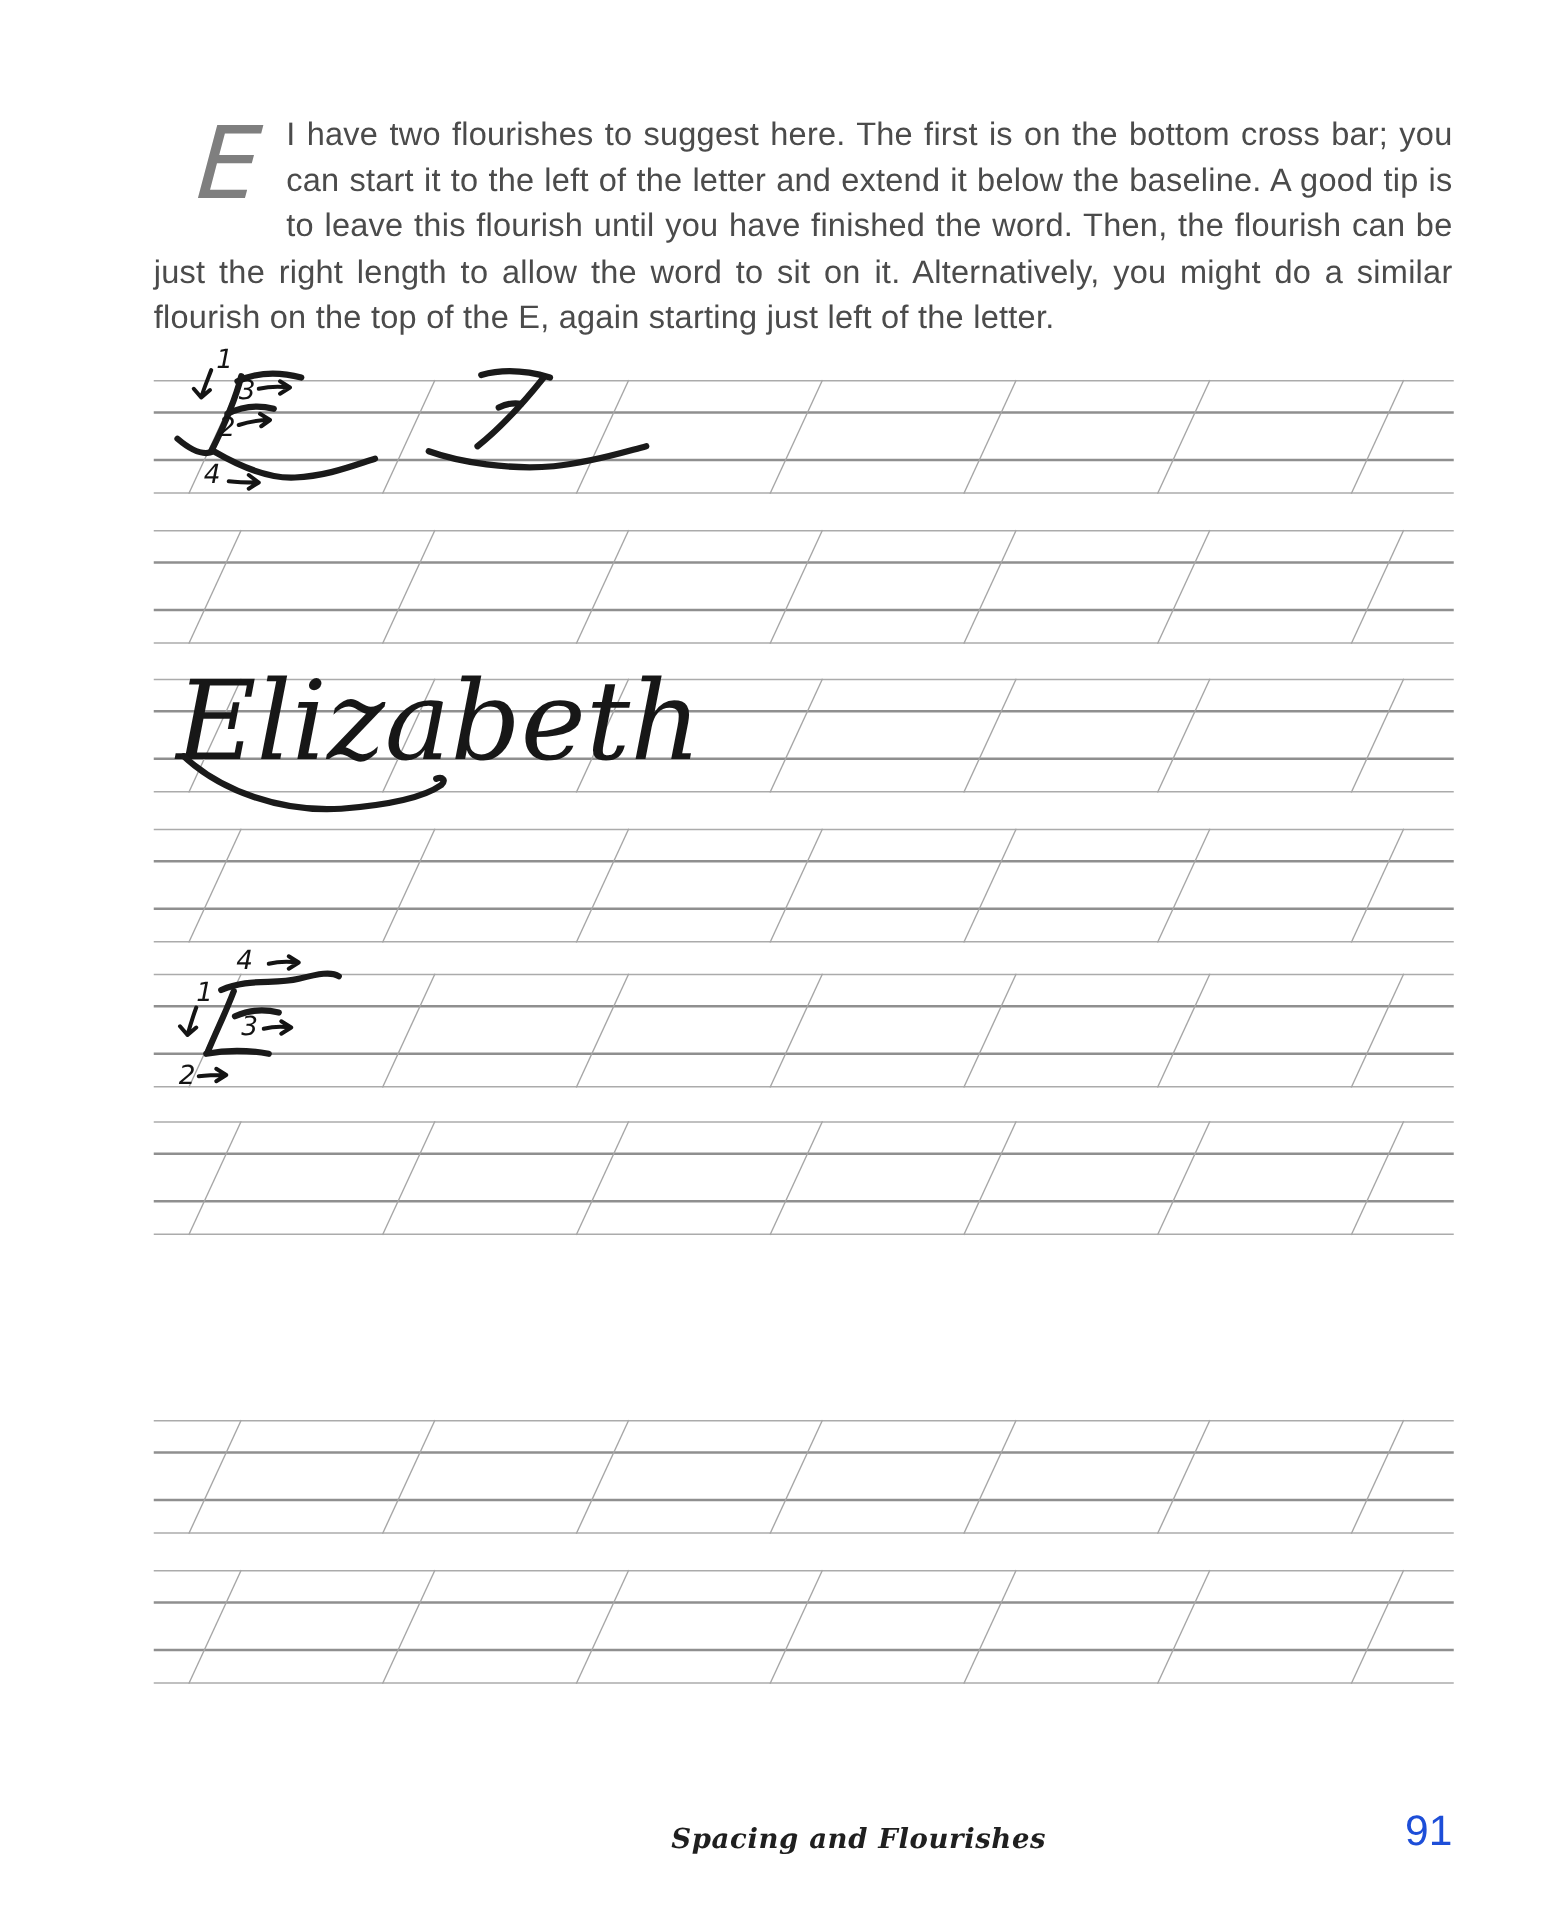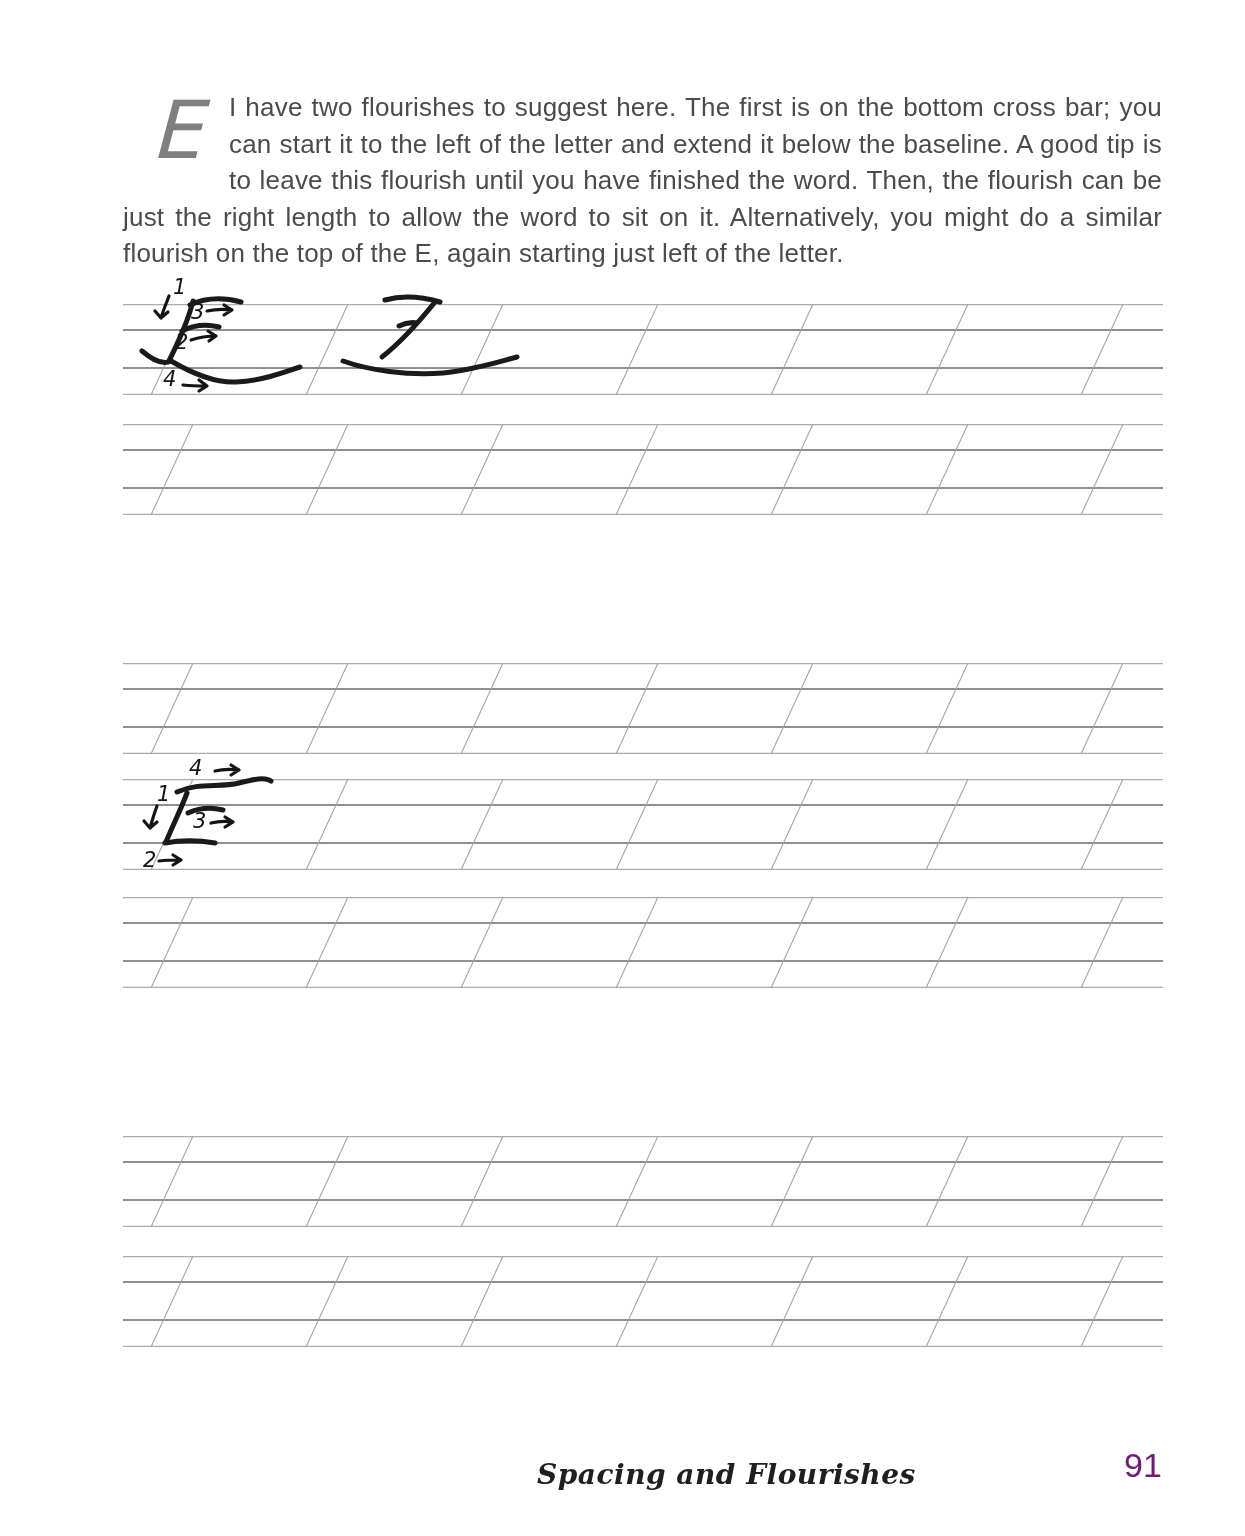--- a/index.html
+++ b/index.html
@@ -33,25 +33,25 @@
   }
   .word {
     font-family:"DejaVu Serif", serif; font-style:italic;
     font-size:88px; fill:#171717;
   }
   .word-sm { font-size:90px; }
   
   .footer-title {
     position:absolute; left:537px; top:1458px;
     font-family:"DejaVu Serif", serif; font-style:italic; font-weight:bold;
-    font-size:28px; color:#1f1f1f; letter-spacing:0.5px;
+    font-size:22px; color:#1f1f1f; letter-spacing:0.5px;
   }
   .page-number {
     position:absolute; left:1124px; top:1446px;
-    font-size:34px; color:#701a75;
+    font-size:34px; color:#1d4ed8;
   }
 </style>
 </head>
 <body>
 
 <div class="page">
 
   <svg width="0" height="0" style="position:absolute" aria-hidden="true">
     <defs>
       <g id="guides">
@@ -101,20 +101,29 @@
       </g>
     </svg>
   </div>
 
   <div class="prow" style="top:424px">
     <svg class="rowsvg" width="1040" height="91" viewBox="0 0 1040 91">
       <use href="#guides"></use>
     </svg>
   </div>
 
+  <div class="prow" style="top:543px">
+    <svg class="rowsvg" width="1040" height="91" viewBox="0 0 1040 91">
+      <use href="#guides"></use>
+      <g>
+        <text class="word" x="18" y="64">Elizabeth</text>
+        <path class="ink" d="M24,62 C54,90 102,107 150,104 C188,101 216,95 230,85 C234,81 231,78 226,80"></path>
+      </g>
+    </svg>
+  </div>
 
   <div class="prow" style="top:663px">
     <svg class="rowsvg" width="1040" height="91" viewBox="0 0 1040 91">
       <use href="#guides"></use>
     </svg>
   </div>
 
   <div class="prow" style="top:779px">
     <svg class="rowsvg" width="1040" height="91" viewBox="0 0 1040 91">
       <use href="#guides"></use>

